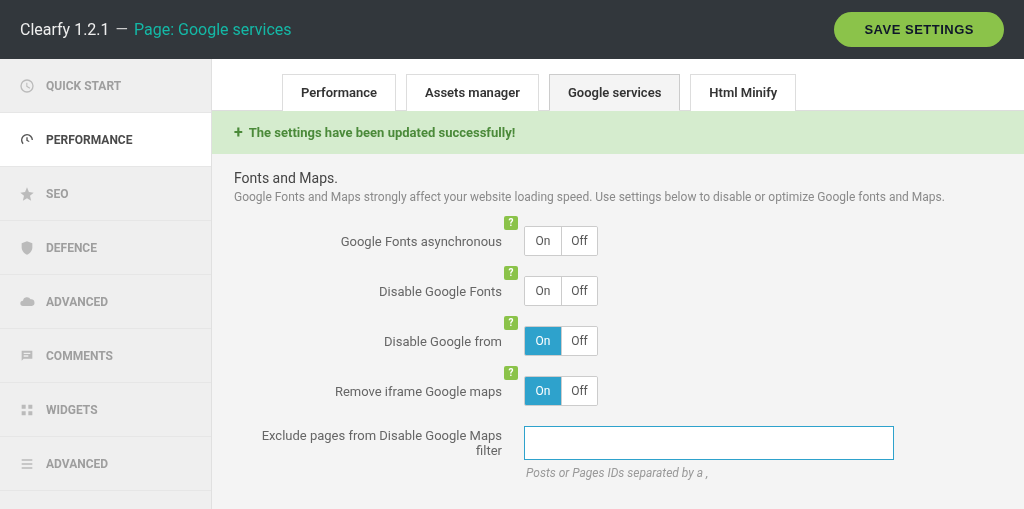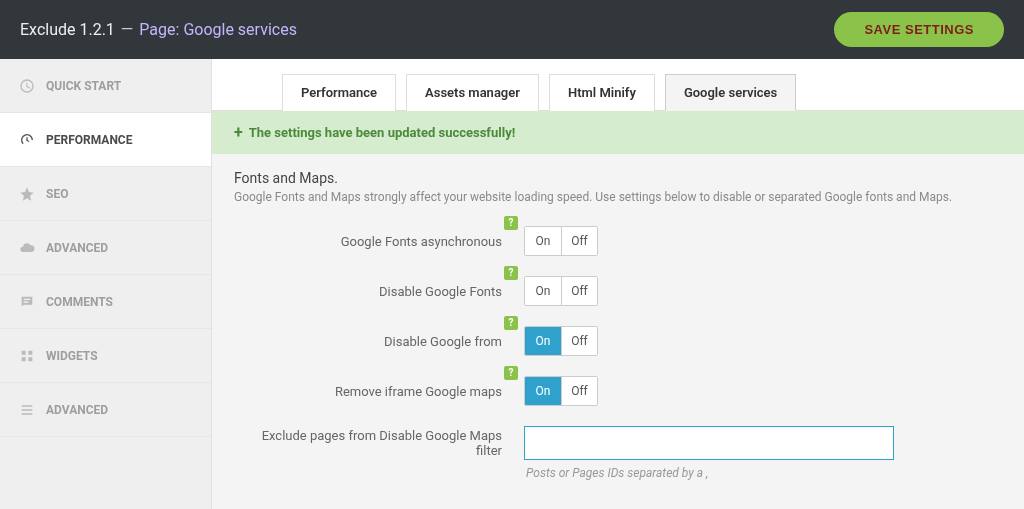--- a/index.html
+++ b/index.html
@@ -3,22 +3,22 @@
 <meta charset="utf-8">
 <style>
   * { margin: 0; padding: 0; box-sizing: border-box; }
   body { font-family: -apple-system, BlinkMacSystemFont, "Segoe UI", Roboto, Arial, sans-serif; font-size: 13px; color: #555; background: #fff; width: 1024px; height: 509px; overflow: hidden; }
 
   
   .topbar { background: #32373c; height: 59px; display: flex; align-items: center; justify-content: space-between; padding: 0 20px; }
   .topbar-left { display: flex; align-items: baseline; color: #ddd; }
   .app-name { font-size: 16px; font-weight: 400; color: #eee; }
   .app-separator { margin: 0 6px; color: #ccc; font-size: 16px; }
-  .page-label { font-size: 16px; color: #c4b5fd; }
-  .save-btn { background: #8bc34a; color: #7f1d1d; border: none; border-radius: 30px; padding: 10px 30px; font-size: 13px; font-weight: 700; letter-spacing: 0.5px; cursor: pointer; }
+  .page-label { font-size: 16px; color: #14b8a6; }
+  .save-btn { background: #8bc34a; color: #0f172a; border: none; border-radius: 30px; padding: 10px 30px; font-size: 13px; font-weight: 700; letter-spacing: 0.5px; cursor: pointer; }
 
   
   .layout { display: flex; height: calc(509px - 59px); }
   .sidebar { width: 212px; background: #efefef; border-right: 1px solid #e0e0e0; }
   .sidebar-item { display: flex; align-items: center; height: 54px; padding: 0 18px; color: #9e9e9e; font-size: 12px; font-weight: 700; cursor: pointer; border-bottom: 1px solid #e6e6e6; }
   .sidebar-item.active { background: #fff; color: #4a4a4a; }
   .sidebar-item .icon { width: 18px; height: 18px; margin-right: 10px; display: inline-flex; align-items: center; justify-content: center; }
   .sidebar-item .icon svg { width: 16px; height: 16px; fill: #bbb; }
   .sidebar-item.active .icon svg { fill: #555; }
 
@@ -47,21 +47,21 @@
   .toggle-opt.on-active { background: #2ea2cc; color: #fff; }
 
   .text-input { width: 370px; height: 34px; border: 1px solid #2ea2cc; padding: 0 10px; font-size: 13px; outline: none; }
   .input-hint { color: #999; font-size: 12px; margin-top: 6px; margin-left: 292px; font-style: italic; }
 </style>
 </head>
 <body>
 
 <div class="topbar">
   <div class="topbar-left">
-    <span class="app-name">Exclude 1.2.1</span>
+    <span class="app-name">Clearfy 1.2.1</span>
     <span class="app-separator">—</span>
     <span class="page-label">Page: Google services</span>
   </div>
   <button class="save-btn">SAVE SETTINGS</button>
 </div>
 
 <div class="layout">
 
   <div class="sidebar">
     <div class="sidebar-item">
@@ -84,20 +84,28 @@
       <span class="icon">
           <svg viewBox="0 0 24 24">
             <path d="M12 2l2.9 6.9L22 10l-5.5 4.8L18.2 22 12 18.3 5.8 22l1.7-7.2L2 10l7.1-1.1z"></path>
           </svg>
         </span>
       <span>SEO</span>
     </div>
     <div class="sidebar-item">
       <span class="icon">
           <svg viewBox="0 0 24 24">
+            <path d="M12 2l8 3v6c0 5-3.4 9.7-8 11-4.6-1.3-8-6-8-11V5l8-3z"></path>
+          </svg>
+        </span>
+      <span>DEFENCE</span>
+    </div>
+    <div class="sidebar-item">
+      <span class="icon">
+          <svg viewBox="0 0 24 24">
             <path d="M19 18H6a4 4 0 010-8 6 6 0 0111.3-2A5 5 0 0119 18z"></path>
           </svg>
         </span>
       <span>ADVANCED</span>
     </div>
     <div class="sidebar-item">
       <span class="icon">
           <svg viewBox="0 0 24 24">
             <path d="M4 4h16v12H7l-3 3V4zm3 3v2h10V7H7zm0 4v2h7v-2H7z"></path>
           </svg>
@@ -119,32 +127,32 @@
           </svg>
         </span>
       <span>ADVANCED</span>
     </div>
   </div>
 
   <div class="main">
     <div class="tabs">
       <div class="tab">Performance</div>
       <div class="tab">Assets manager</div>
+      <div class="tab active">Google services</div>
       <div class="tab">Html Minify</div>
-      <div class="tab active">Google services</div>
     </div>
 
     <div class="notice">
       <span class="plus">+</span>
       <span>The settings have been updated successfully!</span>
     </div>
 
     <div class="section">
       <div class="section-title"><span>Fonts and Maps</span>.</div>
-      <div class="section-desc">Google Fonts and Maps strongly affect your website loading speed. Use settings below to disable or separated Google fonts and Maps.</div>
+      <div class="section-desc">Google Fonts and Maps strongly affect your website loading speed. Use settings below to disable or optimize Google fonts and Maps.</div>
     </div>
 
     <div class="form-area">
 
       <div class="form-row">
         <div class="form-label">
           <span>Google Fonts asynchronous</span>
           <span class="help-icon">?</span>
         </div>
         <div class="form-control">

